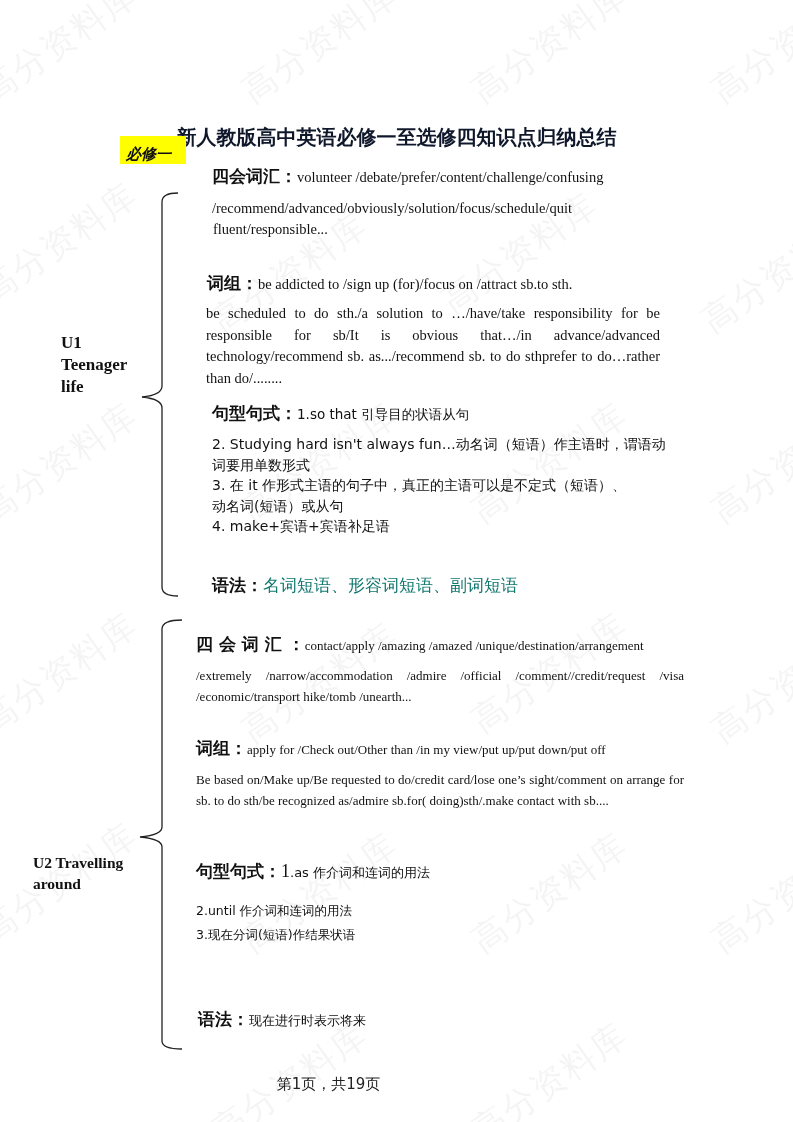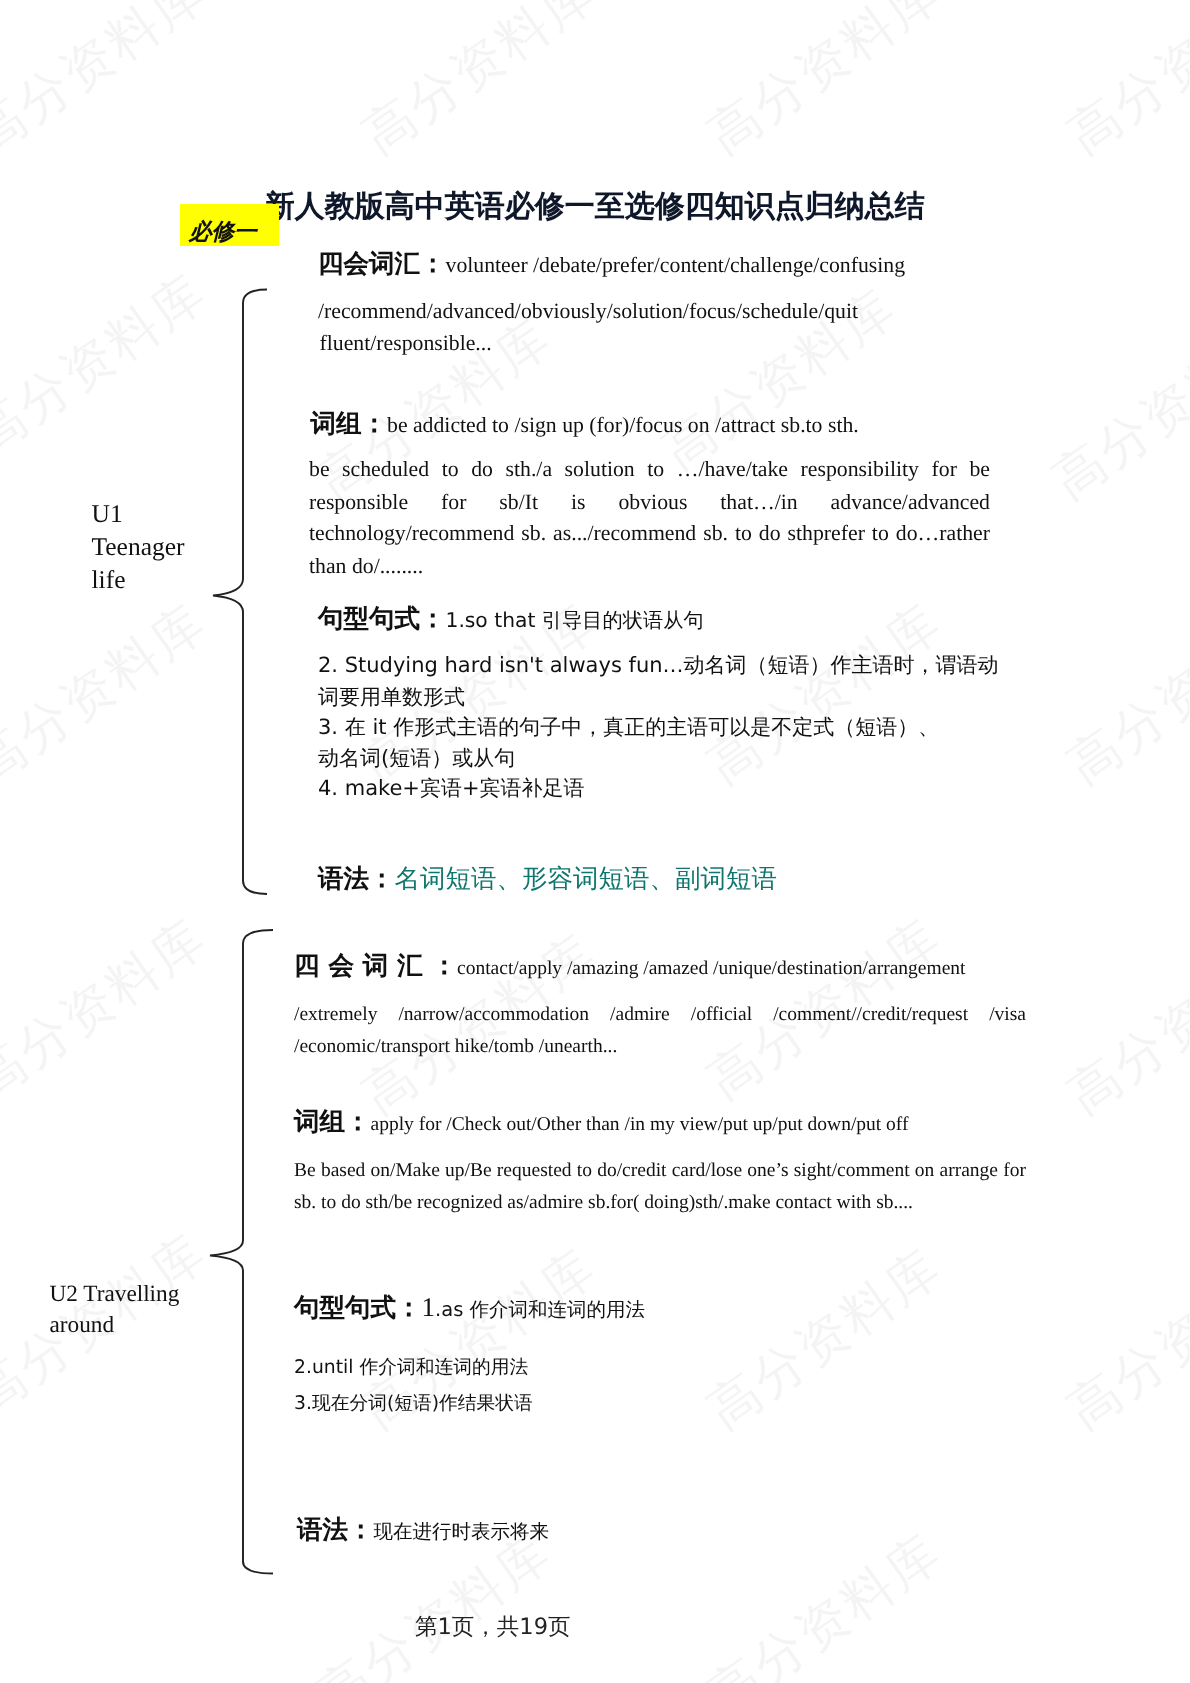--- a/index.html
+++ b/index.html
@@ -21,21 +21,21 @@
     .book-tag {
       left: 120px; top: 136px; height: 28px; width: 66px; background: #ffff00;
       font-family: "DejaVu Sans", sans-serif; font-weight: bold; font-style: italic; font-size: 15px;
       line-height: 36px; padding-left: 6px; box-sizing: border-box;
     }
     .cn-head { font-family: "DejaVu Sans", sans-serif; font-weight: bold; }
     .line { font-size: 14.5px; line-height: 21px; white-space: nowrap; }
     .small { font-size: 13px; }
     .just { text-align: justify; text-align-last: left; white-space: normal; }
     .unit-label {
-      font-family: "Liberation Serif", serif; font-weight: normal; font-size: 17px; line-height: 22px;
+      font-family: "Liberation Serif", serif; font-weight: bold; font-size: 17px; line-height: 22px;
     }
     .cn { font-family: "DejaVu Sans", sans-serif; }
     .footer {
       left: 0; width: 657px; top: 1075px; text-align: center;
       font-family: "DejaVu Sans", sans-serif; font-size: 15px; color: #222;
     }
     svg.brace { position: absolute; z-index: 1; overflow: visible; }
   </style>
 </head>
 <body>

